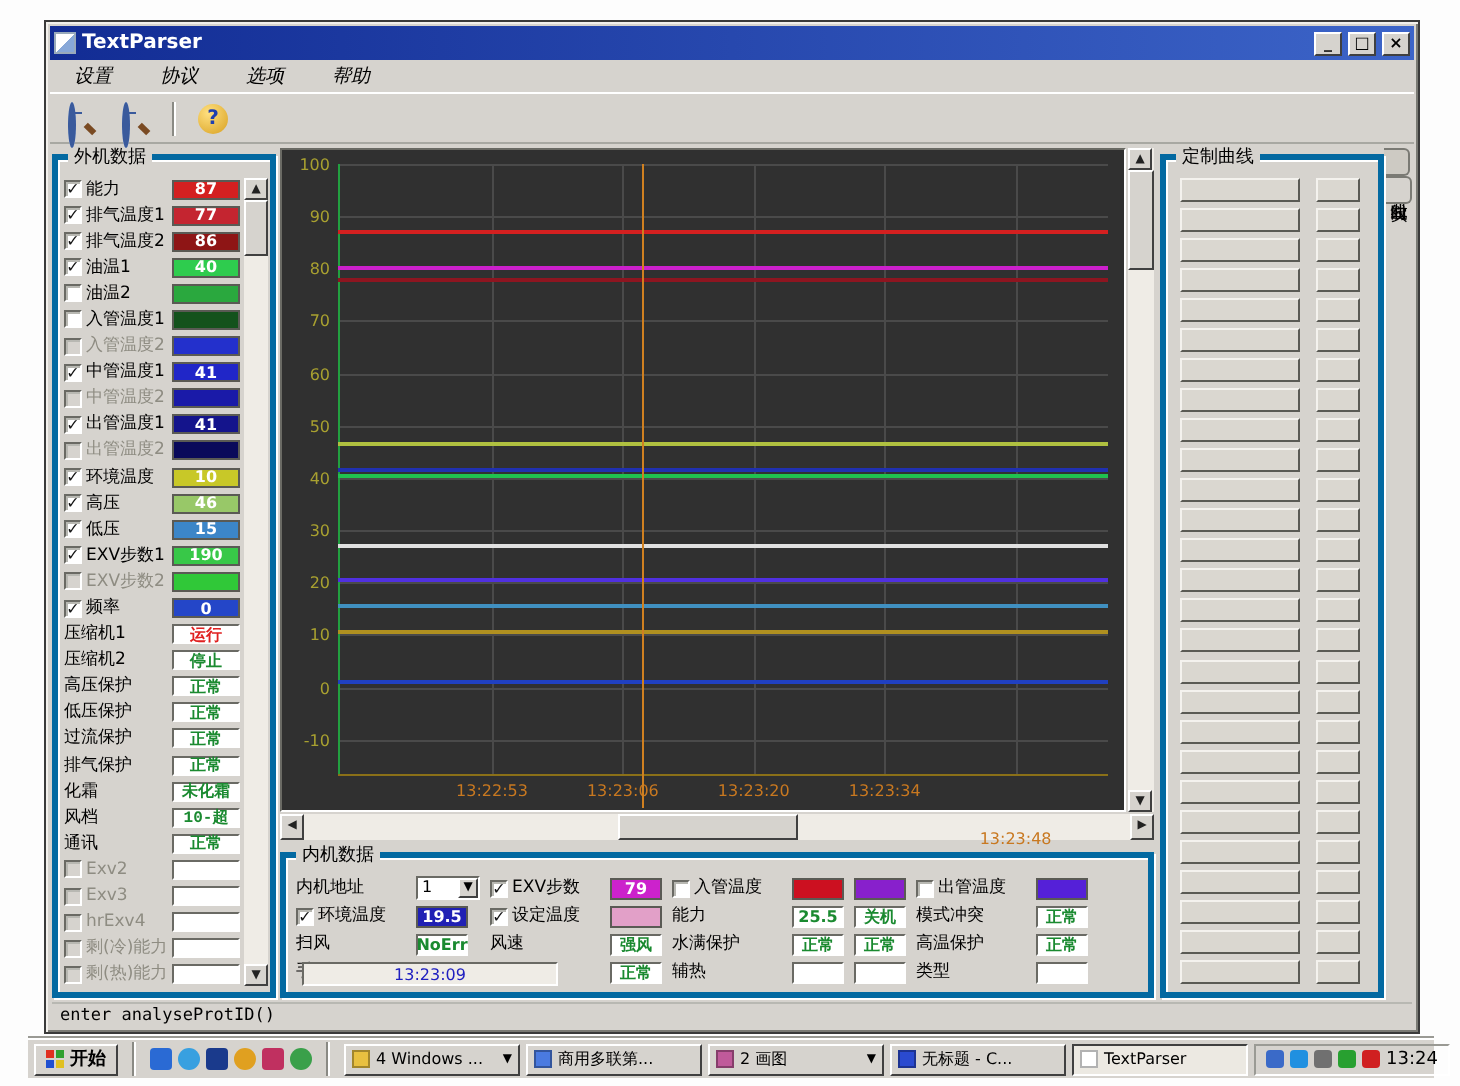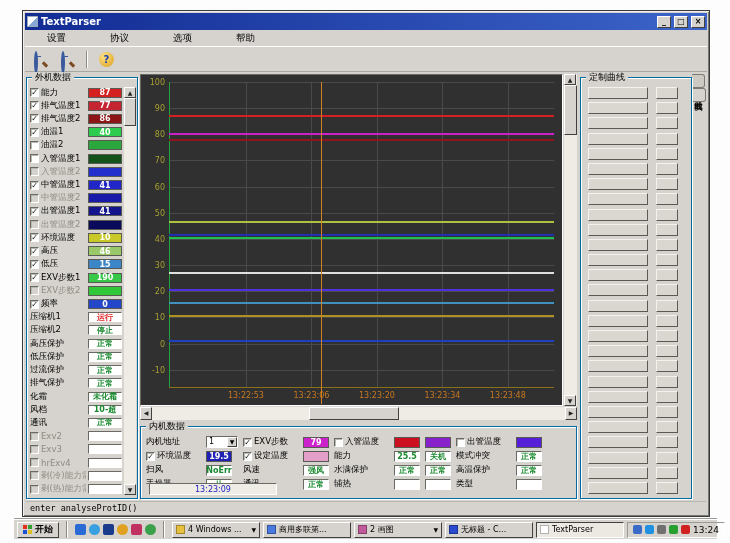--- a/index.html
+++ b/index.html
@@ -4,41 +4,41 @@
 <style>
   *{margin:0;padding:0;box-sizing:border-box;}
   body{background:#fff;}
   .screen{position:relative;width:730px;height:543px;background:#fdfdfd;font-family:"DejaVu Sans",sans-serif;overflow:hidden;}
   .app{position:absolute;left:22px;top:10px;width:688px;height:507px;background:#d6d3ce;border:1px solid #3a3a3a;box-shadow:inset 1px 1px 0 #f2f0ec, inset -1px -1px 0 #7a7a74;}
   .titlebar{position:absolute;left:2px;right:2px;top:2px;height:17px;background:linear-gradient(90deg,#122c94,#3c64c8);display:flex;align-items:center;padding:0 2px;gap:3px;}
   .title-icon{width:11px;height:11px;background:linear-gradient(135deg,#ffffff 50%,#88a8d8 50%);border:1px solid #9ab;}
   .title-text{color:#fff;font-size:10px;font-weight:bold;flex:1;}
   .tbtn{width:14px;height:12px;background:#d6d3ce;border:1px solid;border-color:#fff #404040 #404040 #fff;font-size:8px;line-height:9px;text-align:center;font-weight:bold;}
   .menubar{position:absolute;left:2px;right:2px;top:19px;height:16px;display:flex;align-items:center;font-size:9.5px;}
-  .mitem{padding:0 22px;}
+  .mitem{padding:0 12px;font-style:italic;}
   .toolbar{position:absolute;left:2px;right:2px;top:35px;height:26px;display:flex;align-items:center;gap:2px;padding:0 3px;border-top:1px solid #fff;border-bottom:1px solid #a8a8a2;}
   .tool{width:25px;height:21px;display:flex;align-items:center;justify-content:center;}
   .tsep{width:2px;height:17px;border-left:1px solid #8a8a84;border-right:1px solid #fff;margin:0 4px;}
   .mag{position:relative;width:13px;height:13px;}
   .lens{width:10px;height:10px;border:2px solid #3a5a9c;border-radius:50%;background:#cfe0f4;position:relative;}
   .lens::after{content:"";position:absolute;left:1px;top:3px;width:4px;height:1px;background:#3a5a9c;}
   .handle{position:absolute;width:6px;height:3px;background:#7a4a22;transform:rotate(45deg);right:-1px;bottom:0;}
   .help{width:15px;height:15px;border-radius:50%;background:radial-gradient(circle at 35% 30%,#ffe080,#d8a020);color:#2040b0;font-weight:bold;font-size:10px;display:flex;align-items:center;justify-content:center;}
   .client{position:absolute;left:3px;right:3px;top:63px;bottom:17px;display:flex;}
-  .panel-group{position:relative;border:1px solid #0369a1;box-shadow:1px 1px 0 #ffffff, inset 1px 1px 0 #ffffff;}
+  .panel-group{position:relative;border:3px solid #0369a1;box-shadow:1px 1px 0 #ffffff, inset 1px 1px 0 #ffffff;}
   .legend{position:absolute;top:-6px;left:5px;background:#d6d3ce;font-size:9px;line-height:11px;padding:0 3px;white-space:nowrap;}
   .left-panel{width:112px;margin:3px 2px 0 0;}
   .lp-body{position:absolute;left:3px;top:9px;bottom:3px;right:15px;display:flex;flex-direction:column;justify-content:space-between;}
   .lrow{display:flex;align-items:center;gap:2px;height:11px;}
   .cbx{width:9px;height:9px;background:#fff;border:1px solid;border-color:#6a6a64 #fff #fff #6a6a64;box-shadow:inset 1px 1px 0 #b8b8b2;font-size:8px;line-height:8px;text-align:center;flex:none;color:#111;}
   .cbx.dis{background:#d6d3ce;}
   .llab{font-size:8.5px;flex:1;white-space:nowrap;overflow:hidden;color:#000;}
   .llab.dis{color:#8e8c82;}
   .badge{width:34px;height:10px;flex:none;font-size:8px;font-weight:bold;display:flex;align-items:center;justify-content:center;border:1px solid #5a5a54;color:#fff;}
-  .badge.sunk{border-color:#6a6a64 #fff #fff #6a6a64;}
+  .badge.sunk{border-color:#6a6a64 #fff #fff #6a6a64;font-family:Liberation Mono, monospace;}
   .sb-v{position:absolute;right:1px;top:9px;bottom:3px;width:12px;display:flex;flex-direction:column;background:#efece6;}
   .sb-btn{width:12px;height:11px;flex:none;background:#d6d3ce;border:1px solid;border-color:#fff #404040 #404040 #fff;font-size:6px;line-height:9px;text-align:center;color:#222;}
   .sb-track{flex:1;position:relative;}
   .sb-thumb{position:absolute;left:0;right:0;height:28px;background:#d6d3ce;border:1px solid;border-color:#fff #404040 #404040 #fff;}
   .center{flex:1;display:flex;flex-direction:column;margin-right:3px;min-width:0;}
   .chart-row{height:332px;display:flex;}
   .chart{flex:1;position:relative;background:#303030;border:1px solid;border-color:#6a6a64 #fff #fff #6a6a64;}
   .plot{position:absolute;left:28px;top:7px;right:8px;bottom:17px;}
   .hgrid{position:absolute;left:0;right:0;height:1px;background:#4a4a4a;}
   .vgrid{position:absolute;top:0;bottom:0;width:1px;background:#4a4a4a;}
@@ -310,21 +310,21 @@
                 <span class="ylab" style="top: calc(94.0171% - 4px); color: rgb(168, 160, 48);">-10</span>
                 <div class="vgrid" style="left: 20%;"></div>
                 <span class="xlab" style="left: 20%; color: rgb(200, 120, 32); text-align: right;">13:22:53</span>
                 <div class="vgrid" style="left: 37%;"></div>
                 <span class="xlab" style="left: 37%; color: rgb(200, 120, 32);">13:23:06</span>
                 <div class="vgrid" style="left: 54%;"></div>
                 <span class="xlab" style="left: 54%; color: rgb(200, 120, 32);">13:23:20</span>
                 <div class="vgrid" style="left: 71%;"></div>
                 <span class="xlab" style="left: 71%; color: rgb(200, 120, 32);">13:23:34</span>
                 <div class="vgrid" style="left: 88%;"></div>
-                <span class="xlab" style="left: 88%; color: rgb(200, 120, 32);">13:23:48</span>
+                <span class="xlab" style="left: 88%; color: rgb(200, 120, 32); margin-top: 24px;">13:23:48</span>
                 <div class="yaxis" style="background: rgb(34, 160, 64);"></div>
                 <div class="xaxis" style="background: rgb(138, 112, 24);"></div>
                 <div class="sline" style="top: calc(11.1111% - 1px); background: rgb(212, 32, 32);"></div>
                 <div class="sline" style="top: calc(17.094% - 1px); background: rgb(204, 32, 204);"></div>
                 <div class="sline" style="top: calc(18.8034% - 1px); background: rgb(142, 21, 32);"></div>
                 <div class="sline" style="top: calc(45.7265% - 1px); background: rgb(176, 192, 64);"></div>
                 <div class="sline" style="top: calc(50% - 1px); background: rgb(32, 48, 176);"></div>
                 <div class="sline" style="top: calc(50.8547% - 1px); background: rgb(32, 192, 80);"></div>
                 <div class="sline" style="top: calc(62.3932% - 1px); background: rgb(224, 224, 224);"></div>
                 <div class="sline" style="top: calc(67.9487% - 1px); background: rgb(80, 48, 224);"></div>

